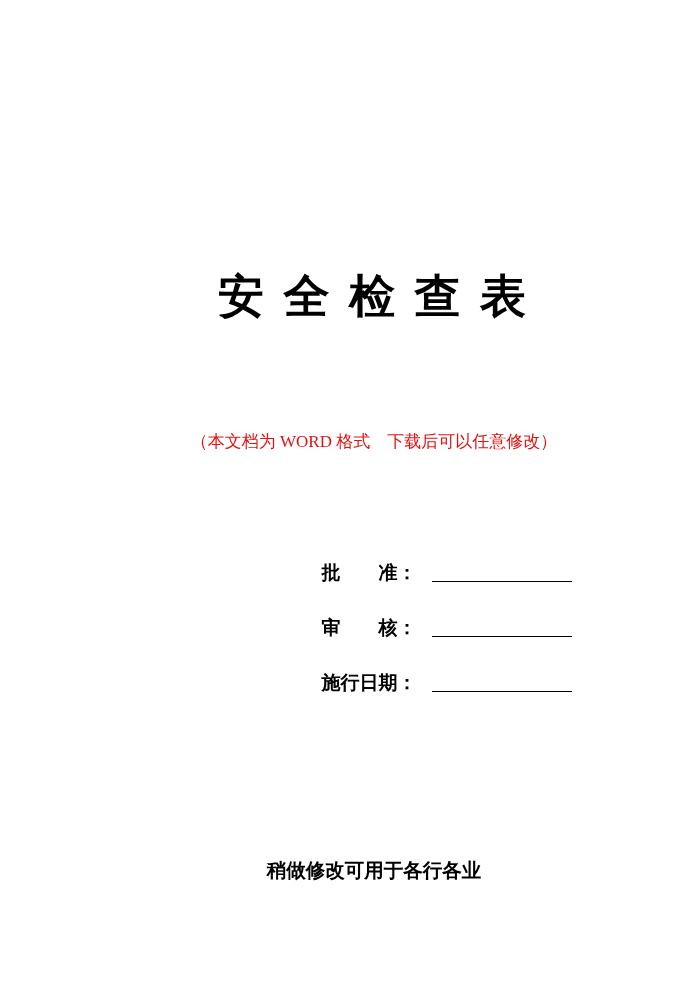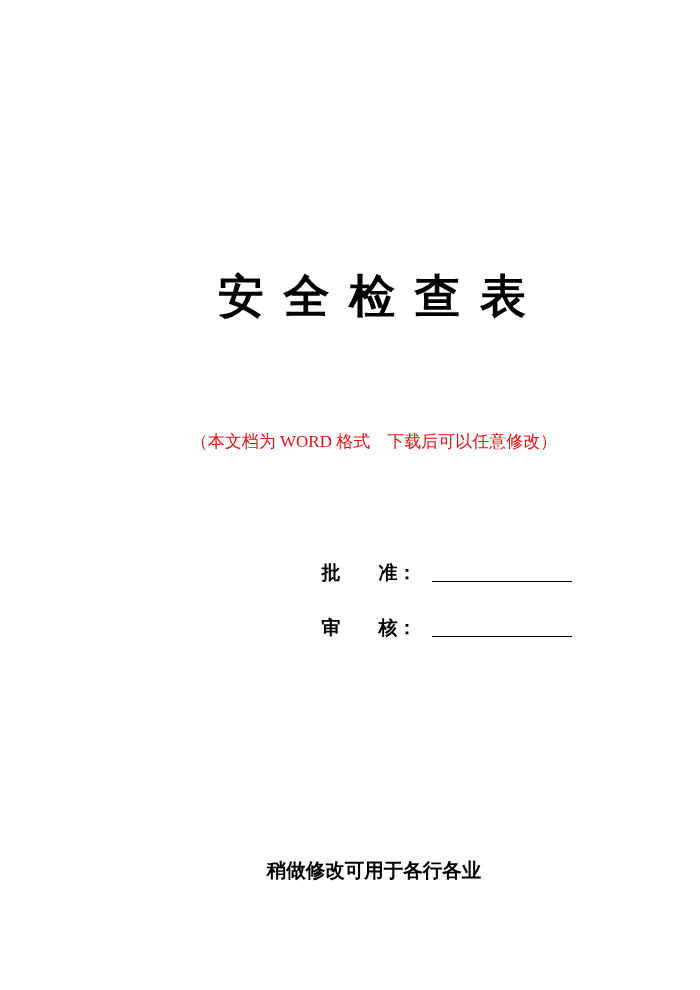--- a/index.html
+++ b/index.html
@@ -97,20 +97,23 @@
 
 
     <div class="form-row">
       <span class="field-label">批　　准：</span><span class="blank-line"></span>
     </div>
 
     <div class="form-row">
       <span class="field-label">审　　核：</span><span class="blank-line"></span>
     </div>
 
+    <div class="form-row">
+      <span class="field-label">施行日期：</span><span class="blank-line"></span>
+    </div>
 
   </div>
 
   <div class="footer">
     <div>稍做修改可用于各行各业</div>
   </div>
 
 </div>
 
 </body></html>

